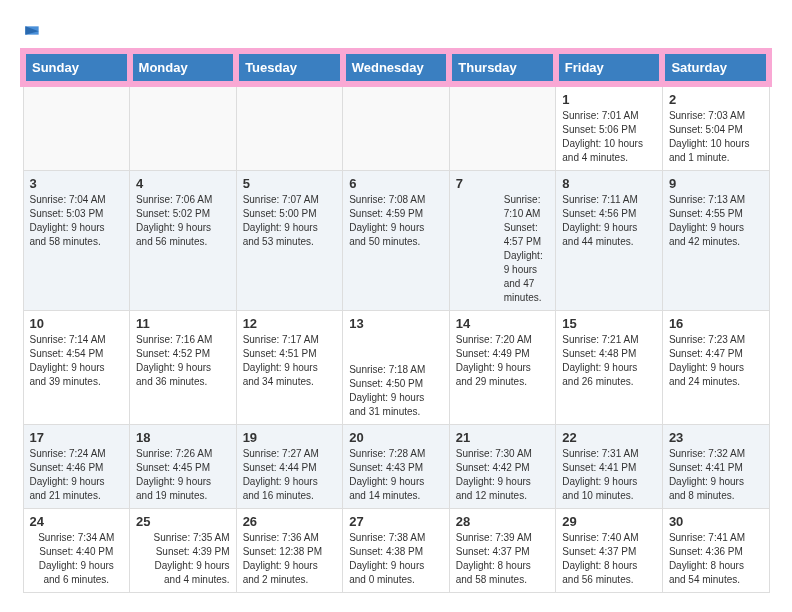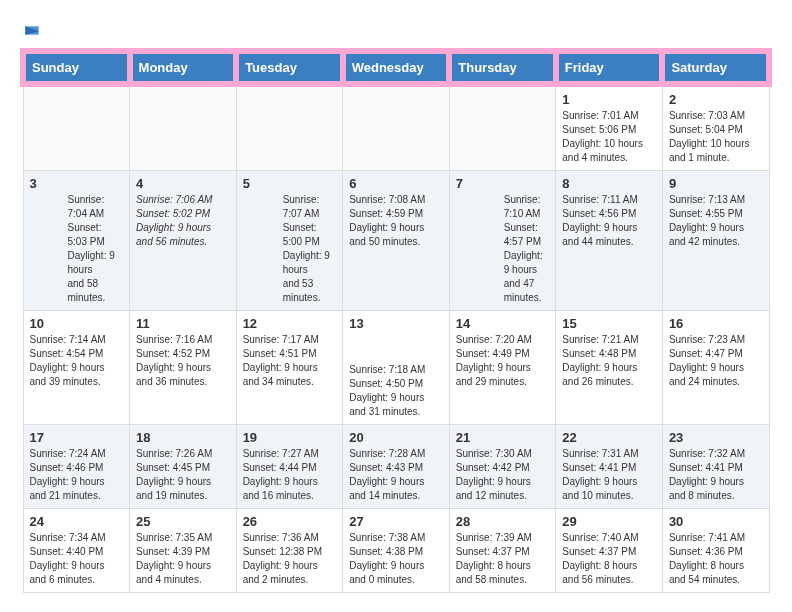--- a/index.html
+++ b/index.html
@@ -139,35 +139,35 @@
           <span class="day-num">2</span>
           <div class="day-info" style="white-space: pre-line;">Sunrise: 7:03 AM
 Sunset: 5:04 PM
 Daylight: 10 hours
 and 1 minute.</div>
         </td>
       </tr>
       <tr class="row-alt">
         <td>
           <span class="day-num">3</span>
-          <div class="day-info" style="white-space: pre-line; margin-left: 38px;">Sunrise: 7:04 AM
+          <div class="day-info" style="white-space: pre-line;">Sunrise: 7:04 AM
 Sunset: 5:03 PM
 Daylight: 9 hours
 and 58 minutes.</div>
         </td>
         <td>
           <span class="day-num">4</span>
-          <div class="day-info" style="white-space: pre-line; font-style: italic;">Sunrise: 7:06 AM
+          <div class="day-info" style="white-space: pre-line;">Sunrise: 7:06 AM
 Sunset: 5:02 PM
 Daylight: 9 hours
 and 56 minutes.</div>
         </td>
         <td>
           <span class="day-num">5</span>
-          <div class="day-info" style="white-space: pre-line; margin-left: 40px;">Sunrise: 7:07 AM
+          <div class="day-info" style="white-space: pre-line;">Sunrise: 7:07 AM
 Sunset: 5:00 PM
 Daylight: 9 hours
 and 53 minutes.</div>
         </td>
         <td>
           <span class="day-num">6</span>
           <div class="day-info" style="white-space: pre-line;">Sunrise: 7:08 AM
 Sunset: 4:59 PM
 Daylight: 9 hours
 and 50 minutes.</div>
@@ -292,28 +292,28 @@
           <span class="day-num">23</span>
           <div class="day-info" style="white-space: pre-line;">Sunrise: 7:32 AM
 Sunset: 4:41 PM
 Daylight: 9 hours
 and 8 minutes.</div>
         </td>
       </tr>
       <tr>
         <td>
           <span class="day-num">24</span>
-          <div class="day-info" style="white-space: pre-line;">Sunrise: 7:34 AM
+          <div class="day-info" style="white-space: pre-line; text-align: center;">Sunrise: 7:34 AM
 Sunset: 4:40 PM
 Daylight: 9 hours
 and 6 minutes.</div>
         </td>
         <td>
           <span class="day-num">25</span>
-          <div class="day-info" style="white-space: pre-line;">Sunrise: 7:35 AM
+          <div class="day-info" style="white-space: pre-line; text-align: right;">Sunrise: 7:35 AM
 Sunset: 4:39 PM
 Daylight: 9 hours
 and 4 minutes.</div>
         </td>
         <td>
           <span class="day-num">26</span>
           <div class="day-info" style="white-space: pre-line;">Sunrise: 7:36 AM
 Sunset: 12:38 PM
 Daylight: 9 hours
 and 2 minutes.</div>

